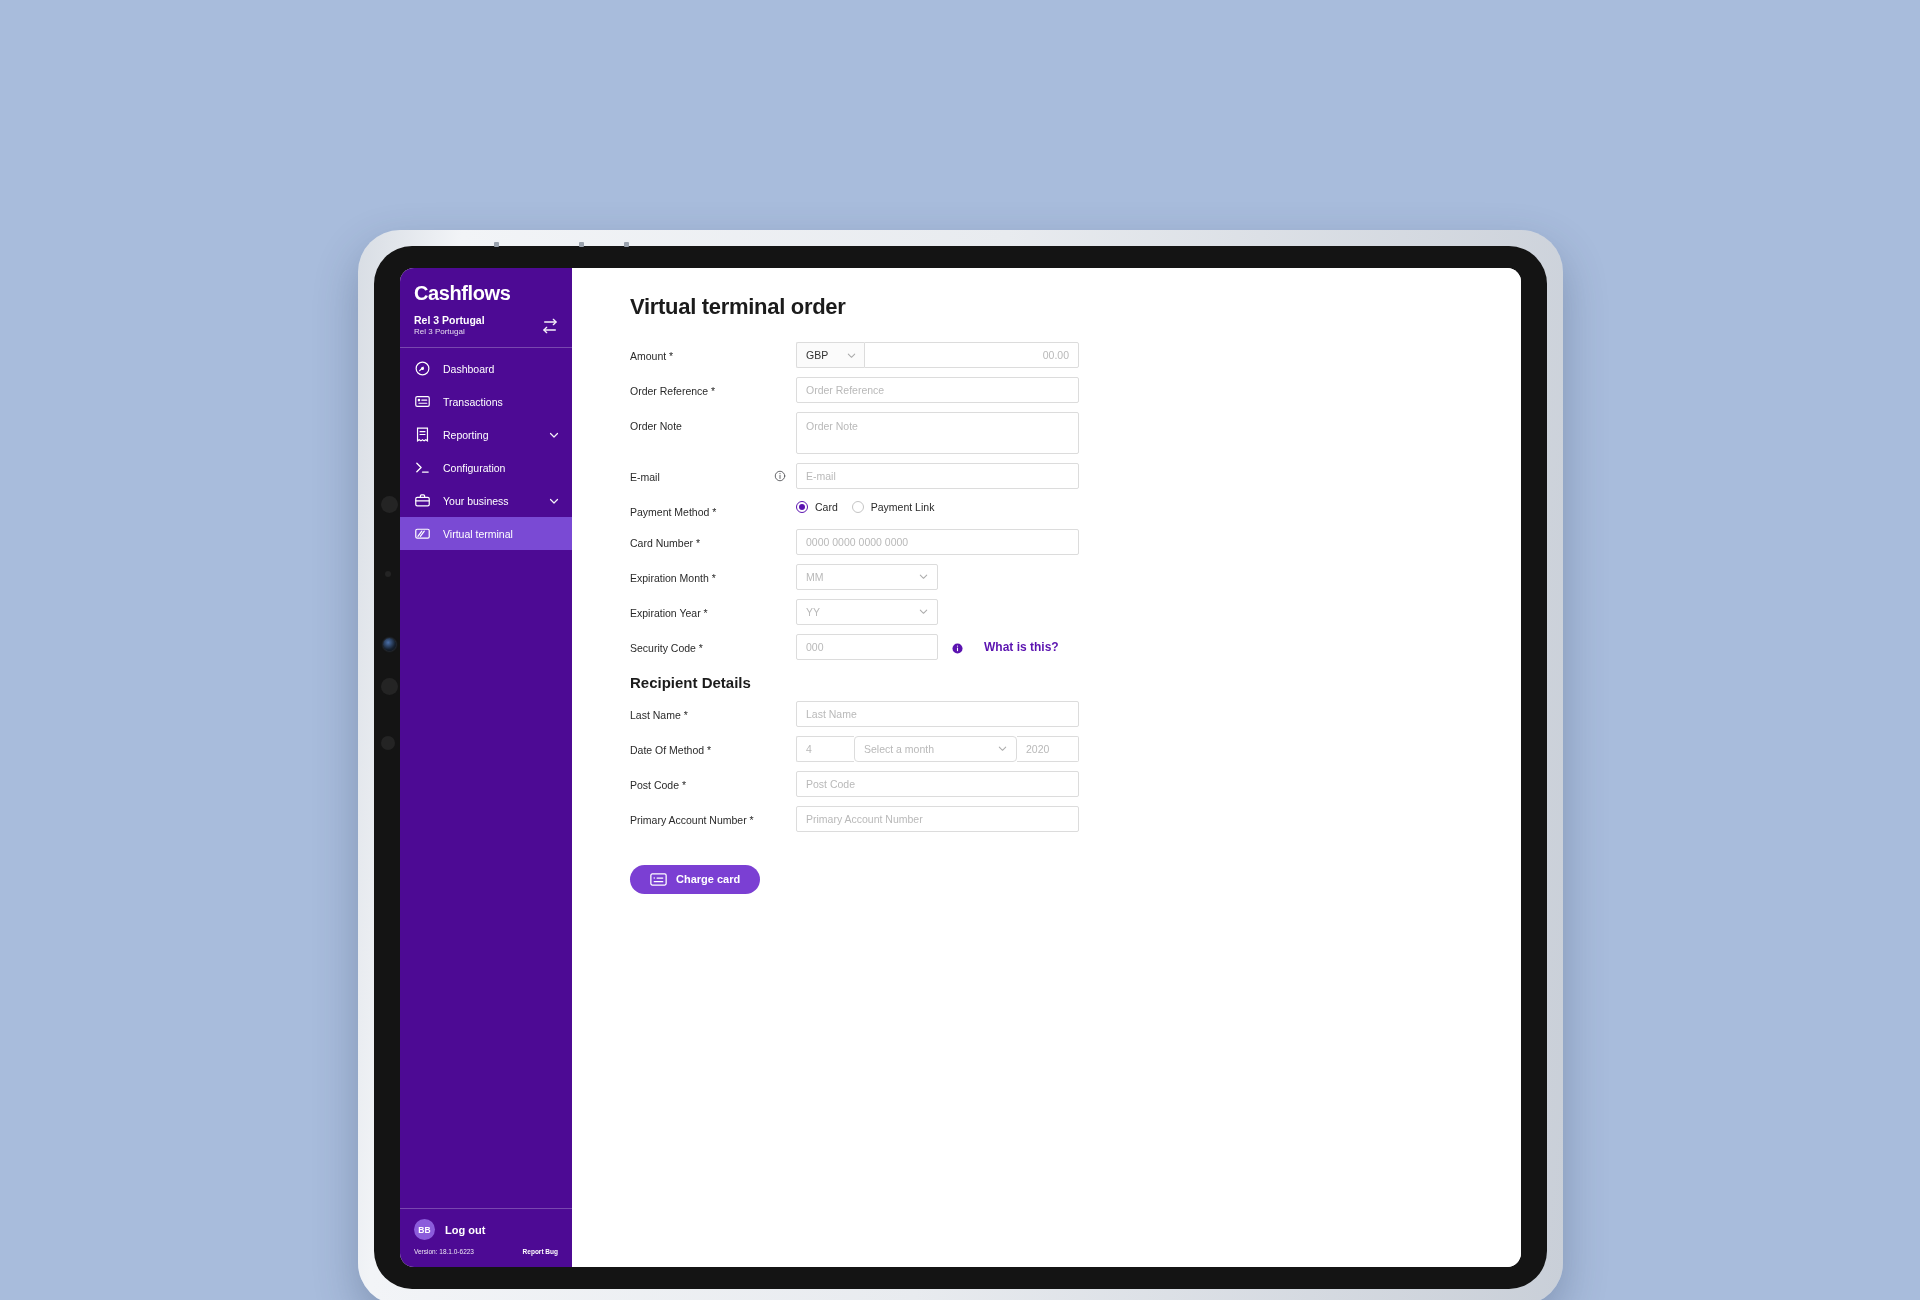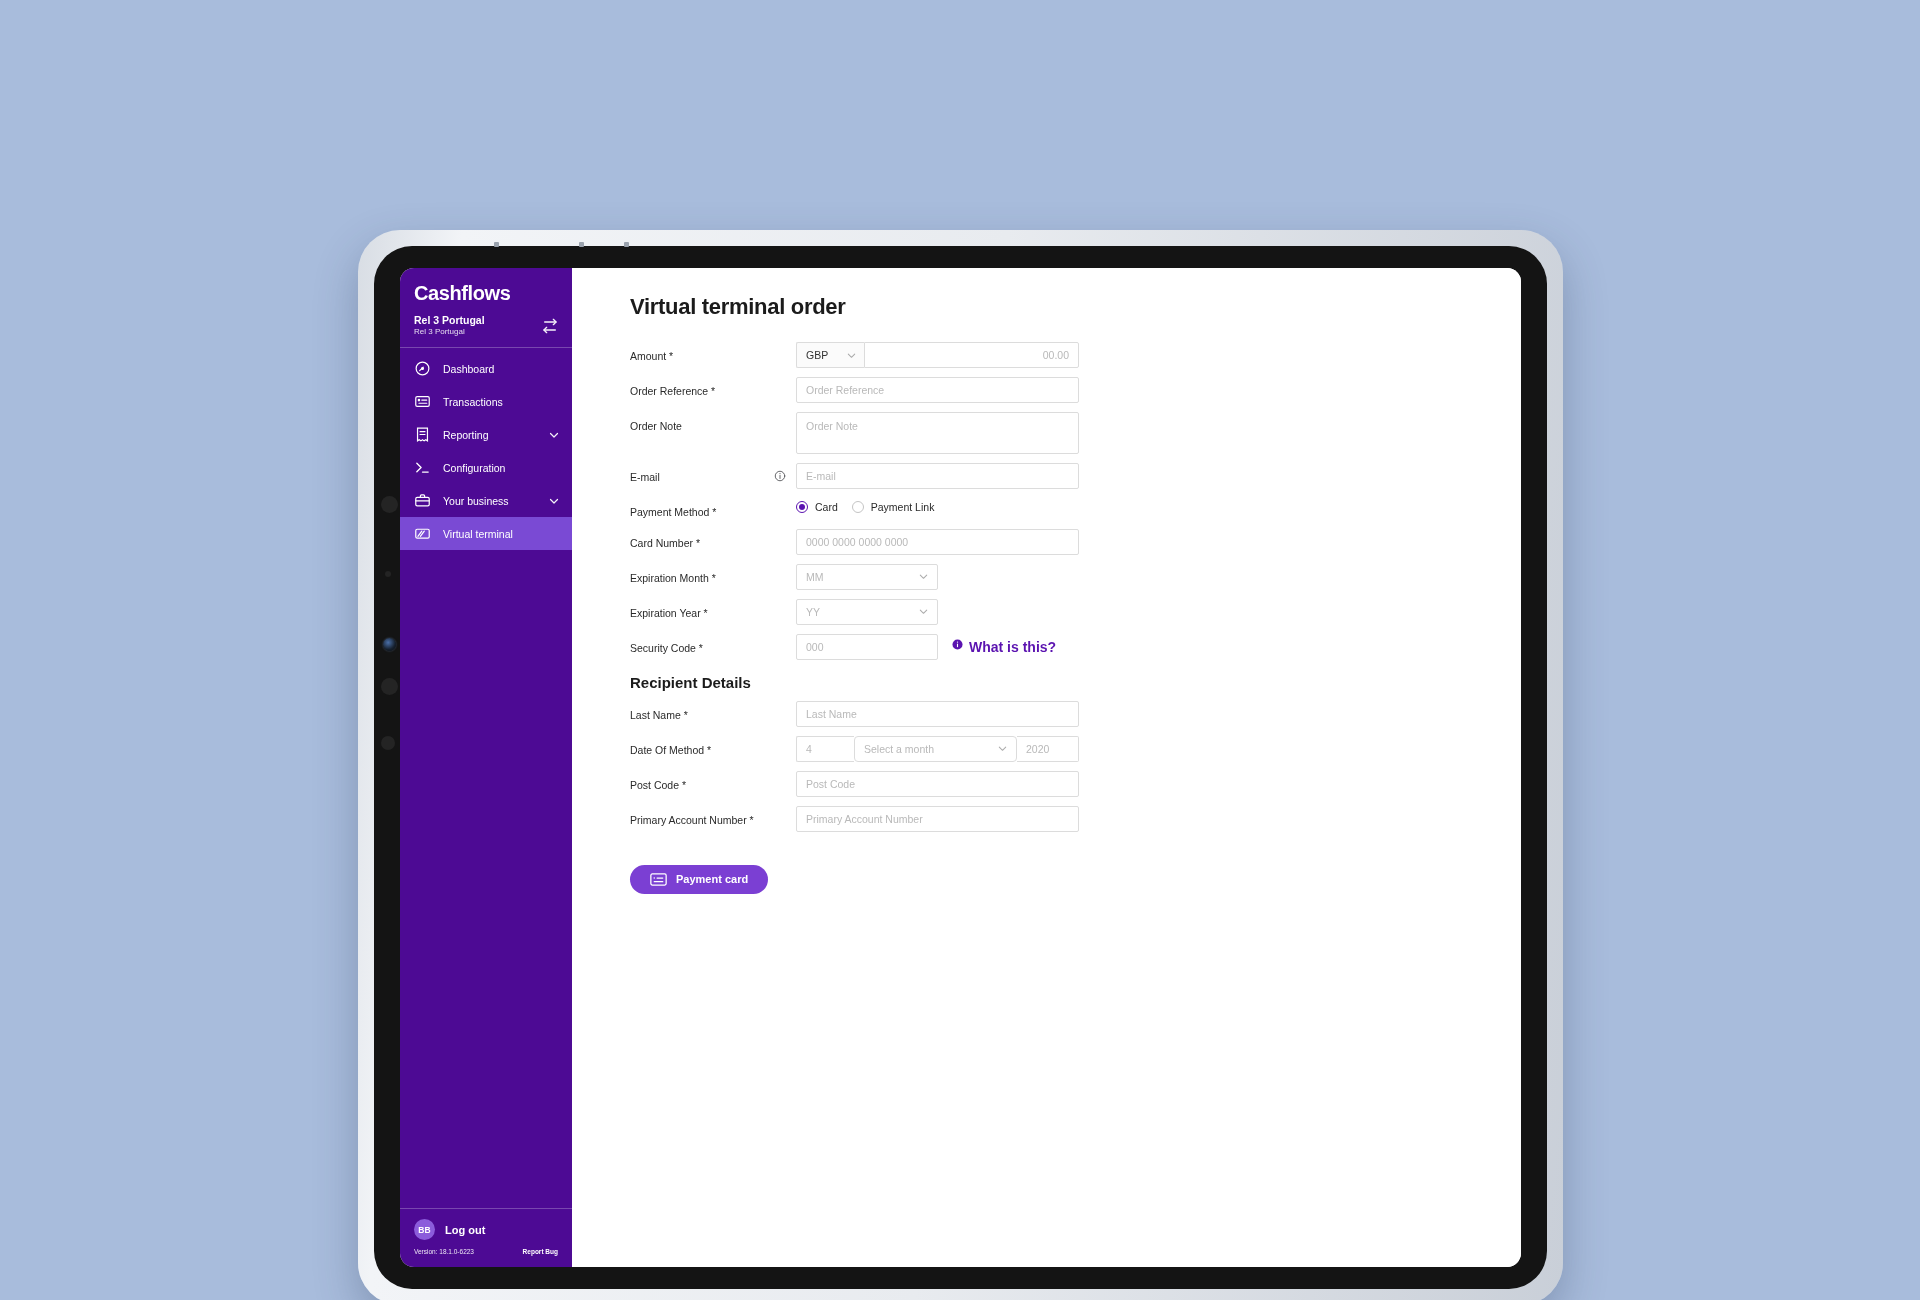--- a/index.html
+++ b/index.html
@@ -165,22 +165,22 @@
     border: 1px solid #c4c4c4; background: #fff;
     display: flex; align-items: center; justify-content: center;
   }
   .radio-dot.checked { border-color: #5b13b0; }
   .radio-dot.checked::after {
     content: ""; width: 6px; height: 6px; border-radius: 50%; background: #5b13b0;
   }
   .radio-label { font-size: 10.5px; color: #2a2a2a; margin-right: 6px; }
 
   #what-is-this-link {
-    display: flex; align-items: flex-start; gap: 6px; margin-left: 14px;
-    color: #5b13b0; font-size: 14px; font-weight: 700;
+    display: flex; align-items: flex-end; gap: 21px; margin-left: 14px;
+    color: #5b13b0; font-size: 12px; font-weight: 700;
     text-decoration: none; cursor: pointer;
   }
   #what-is-this-icon { width: 11px; height: 11px; }
 
   #recipient-details-heading {
     font-size: 15px; font-weight: 700; color: #1b1b1b;
     margin: 14px 0 10px 0;
   }
 
   #dob-group { display: flex; width: 283px; }
@@ -485,19 +485,19 @@
           </div>
         </div>
 
         <button id="charge-card-button">
           <svg id="charge-card-icon" viewBox="0 0 24 18" fill="none" stroke="#fff" stroke-width="1.8" stroke-linecap="round">
             <rect x="1.2" y="1.2" width="21.6" height="15.6" rx="2"></rect>
             <circle cx="6" cy="7" r="1.1" fill="#fff" stroke="none"></circle>
             <line x1="10" y1="7" x2="18" y2="7"></line>
               <line x1="6" y1="12" x2="18" y2="12"></line>
           </svg>
-          <span>Payment card</span>
+          <span>Charge card</span>
         </button>
 
       </main>
     </div>
   </div>
 </div>
 
 </body></html>

